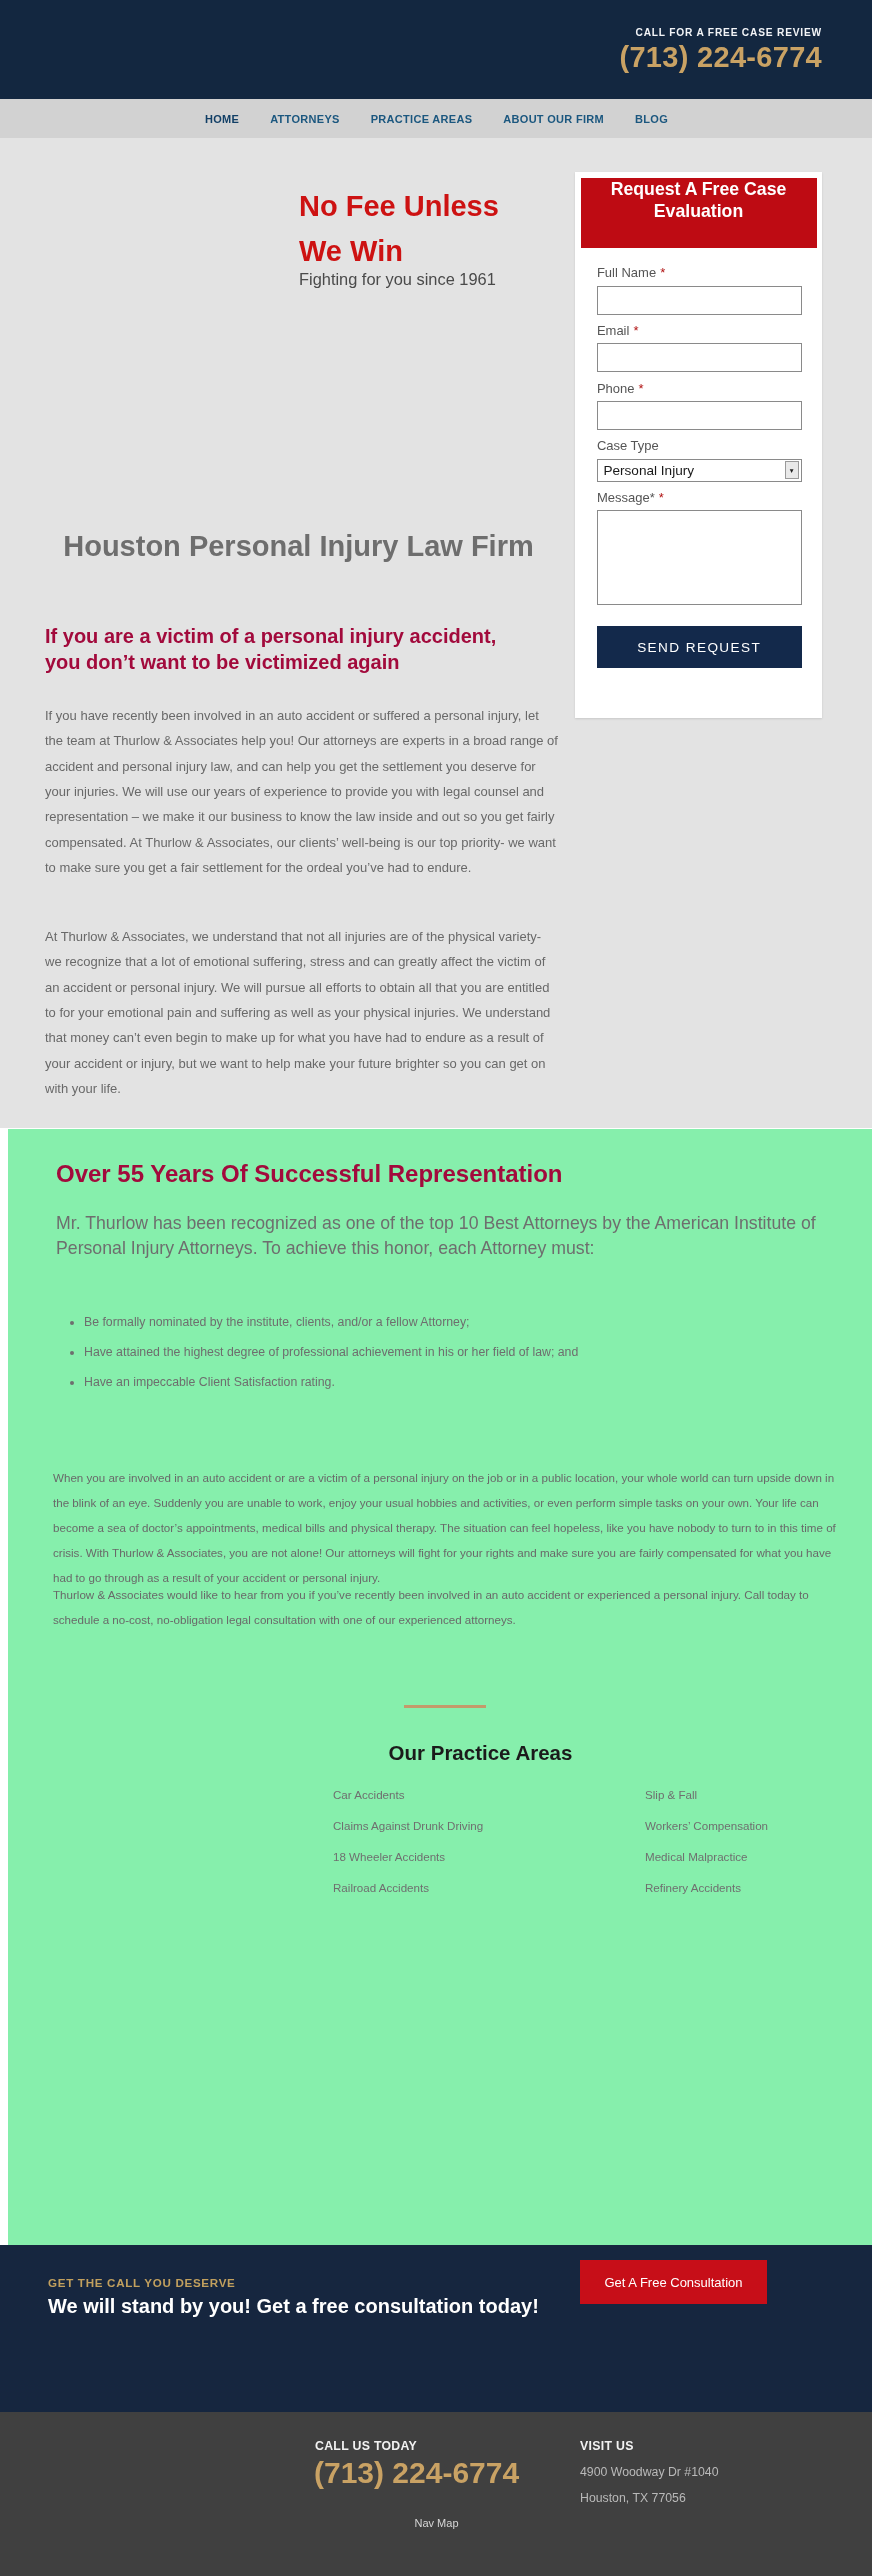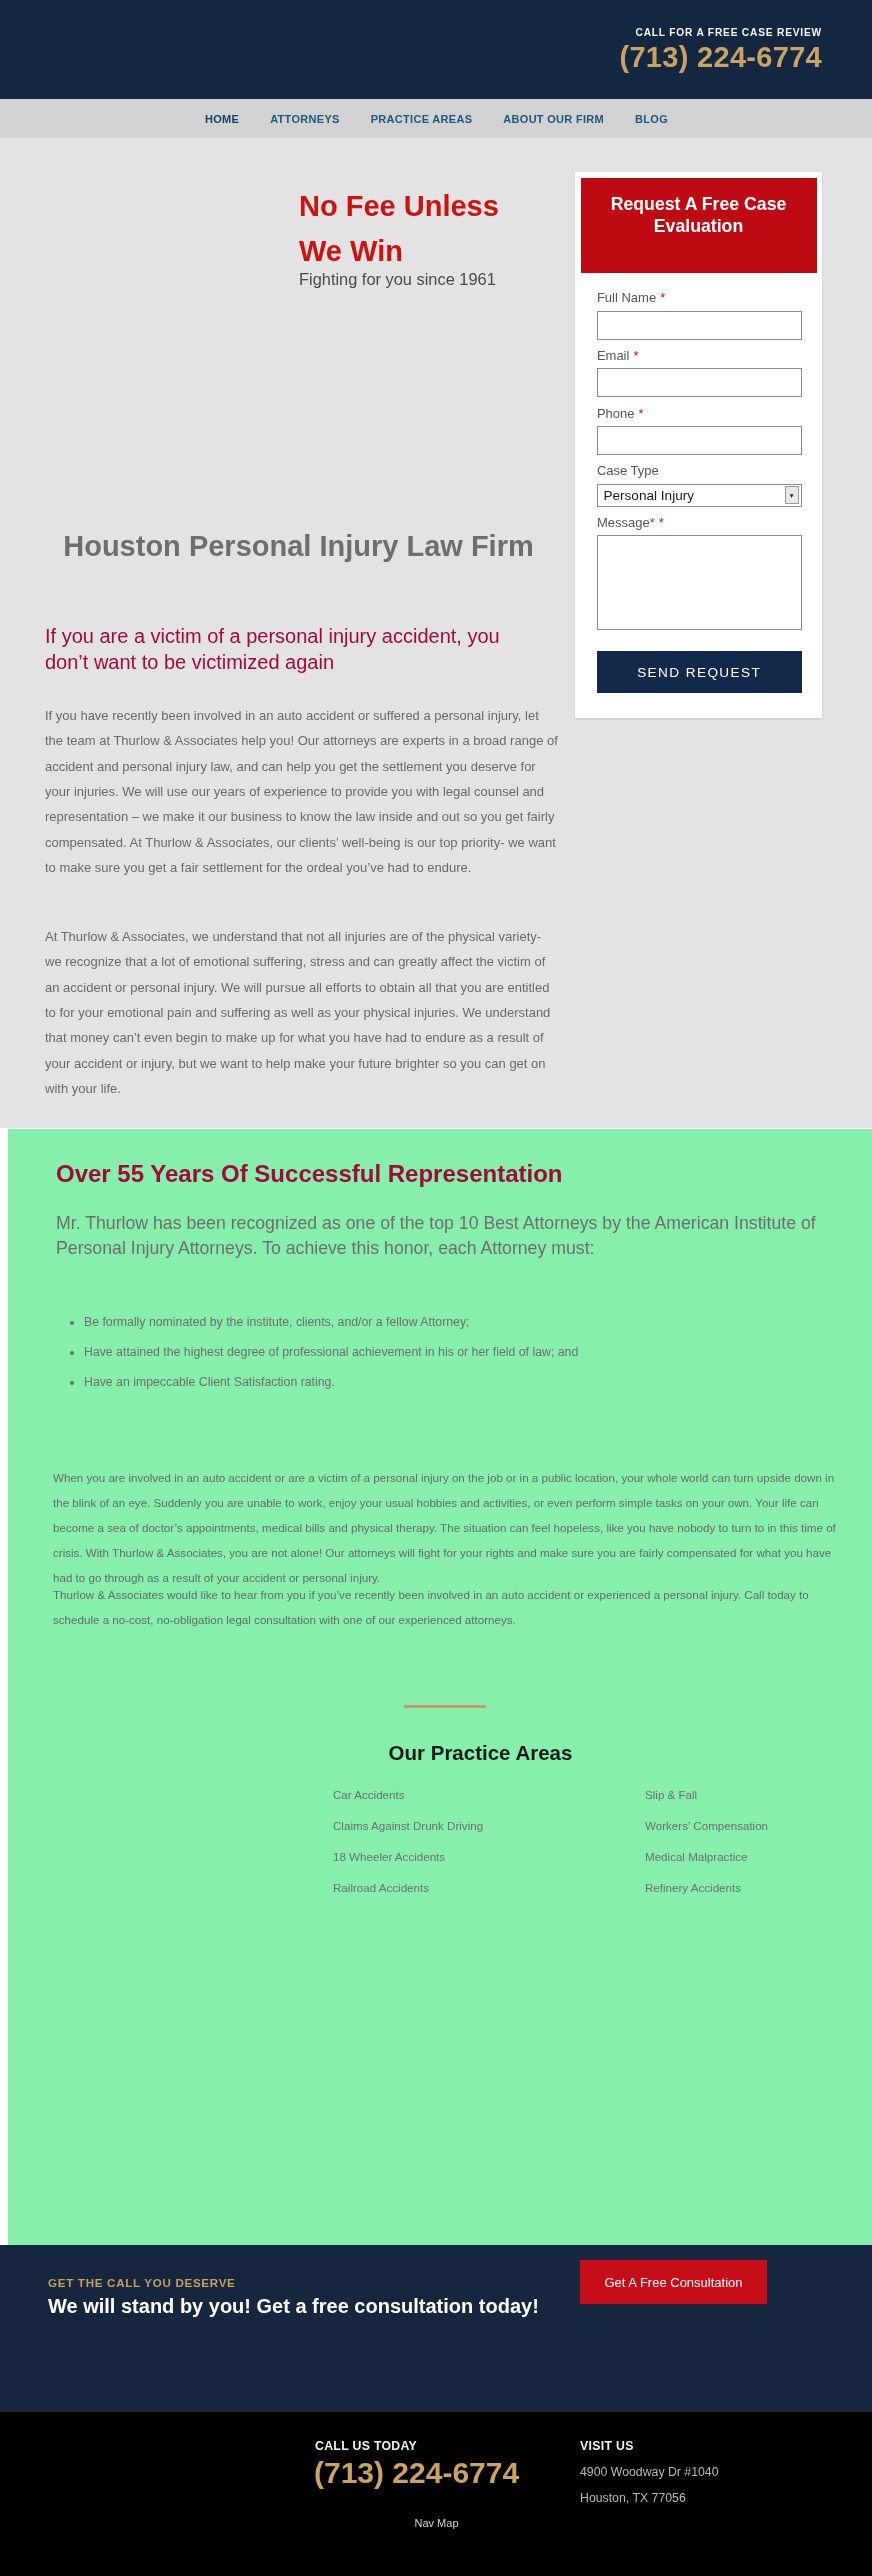--- a/index.html
+++ b/index.html
@@ -28,30 +28,30 @@
   
   .hero {
     position:absolute; left:0; top:138px; width:873px; height:990px;
     background:#E3E3E3;
   }
   .hero-title { position:absolute; left:299px; top:46px; font-size:29px; line-height:1.55; font-weight:bold; color:#CD1212; }
   .hero-tagline { position:absolute; left:299px; top:132px; font-size:16.4px; color:#4a4a4a; }
   .houston { position:absolute; left:45px; top:390px; width:507px; text-align:center;
              font-size:29px; line-height:1.3; font-weight:bold; color:#6e6e6e; }
   .victim { position:absolute; left:45px; top:486px; width:477px;
-            font-size:20px; line-height:1.28; font-weight:normal; color:#A20A3C; }
+            font-size:20px; line-height:1.28; font-weight:bold; color:#A20A3C; }
   .hero-p { position:absolute; left:45px; width:513px; font-size:13px; line-height:1.95; color:#696969; }
   .hero-p1 { top:565px; }
   .hero-p2 { top:786px; }
   
   .form-card {
     position:absolute; left:575px; top:34px; width:247px; height:546px;
     background:#ffffff; padding:5.5px; box-shadow:0 0.7px 2px rgba(0,0,0,0.12);
   }
-  .form-header { background:#BE0B13; height:95px; padding-top:15px; text-align:center; }
+  .form-header { background:#BE0B13; height:70px; text-align:center; }
   .form-header-title { color:#ffffff; font-size:17.7px; line-height:1.25; font-weight:bold; }
   .form-body { padding:9.5px 15px 0 16.4px; }
   .form-label { font-size:13px; color:#555555; margin:8.2px 0 5.5px 0; }
   .req { color:#B01212; margin-left:4.1px; }
   .form-input {
     width:100%; height:29px; border:0.7px solid #8a8a8a; background:#ffffff;
     font-size:13px; padding:0 5.5px; font-family:"Liberation Sans", sans-serif;
   }
   .form-select {
     width:100%; height:23px; border:0.7px solid #8a8a8a; background:#ffffff;
@@ -87,21 +87,21 @@
   .practice-col.left { left:325px; }
   .practice-col.right { left:637px; }
   .practice-link { display:block; height:31px; font-size:11.6px; color:#6f6f6f; text-decoration:none; cursor:pointer; }
   
   .cta { position:absolute; left:0; top:2245px; width:873px; height:167px; background:#16263F; }
   .cta-eyebrow { position:absolute; left:48px; top:31px; font-size:11.6px; font-weight:bold; color:#C2A05E; letter-spacing:0.7px; }
   .cta-headline { position:absolute; left:48px; top:50px; font-size:20px; font-weight:bold; color:#ffffff; }
   .cta-btn { position:absolute; left:580px; top:15px; width:187px; height:44px; background:#C70E18;
              border:none; color:#ffffff; font-size:13px; font-family:"Liberation Sans", sans-serif; cursor:pointer; }
   
-  .footer { position:absolute; left:0; top:2412px; width:873px; height:164px; background:#000000; }
+  .footer { position:absolute; left:0; top:2412px; width:873px; height:164px; background:#404040; }
   .footer-call-label { position:absolute; left:315px; top:27px; font-size:12.3px; font-weight:bold; color:#f2f2f2; letter-spacing:0.3px; }
   .footer-phone { position:absolute; left:314px; top:44px; font-size:30px; font-weight:bold; color:#C9A264; }
   .footer-visit-label { position:absolute; left:580px; top:27px; font-size:12.3px; font-weight:bold; color:#f2f2f2; letter-spacing:0.3px;text-align:right; }
   .footer-addr1 { position:absolute; left:580px; top:53px; font-size:12.3px; color:#b9b9b9; }
   .footer-addr2 { position:absolute; left:580px; top:79px; font-size:12.3px; color:#b9b9b9; }
   .footer-navmap { position:absolute; left:0; top:105px; width:873px; text-align:center;
                    font-size:11px; color:#d6d6d6; cursor:pointer; }
 </style>
 </head>
 <body>

